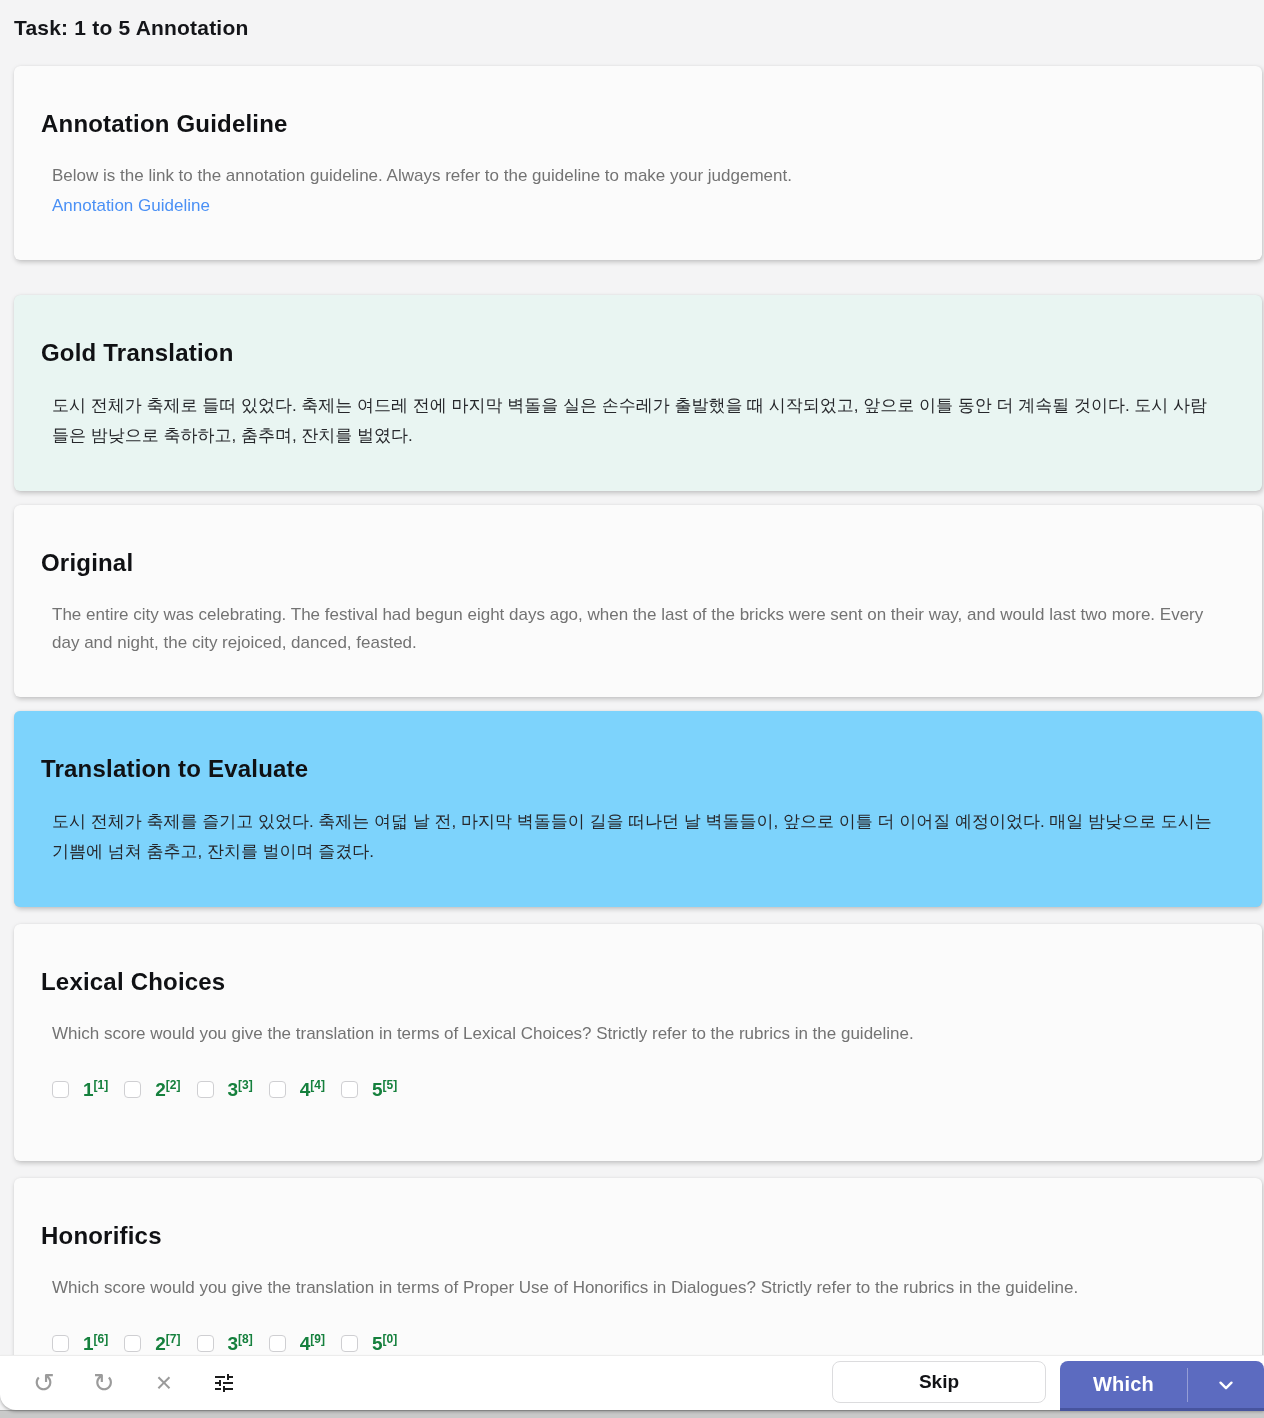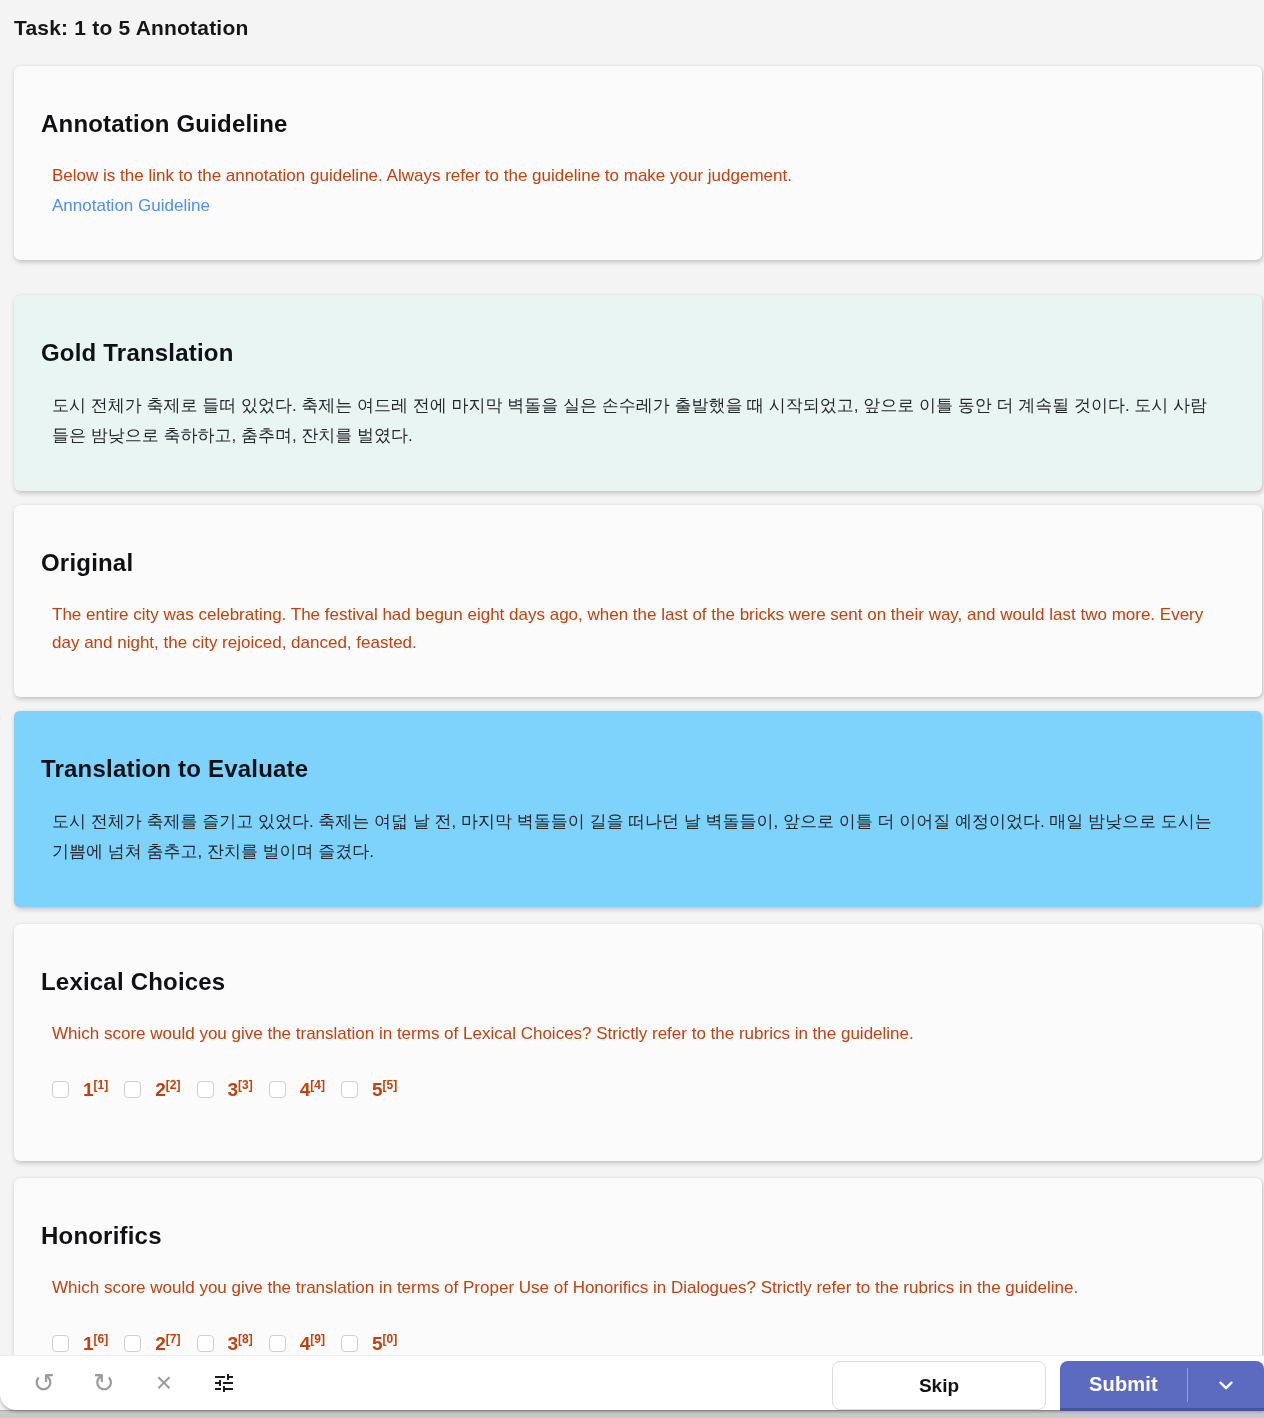--- a/index.html
+++ b/index.html
@@ -37,21 +37,21 @@
     margin: 0 0 24px 0;
     font-size: 24px;
     font-weight: 700;
     color: #101114;
     letter-spacing: 0.2px;
   }
   .card-body {
     margin: 0 0 0 11px;
     font-size: 17px;
     line-height: 28px;
-    color: #c2410c;
+    color: #737373;
   }
   .card-body.ko { line-height: 30px; color: #26272b; }
   .guideline-link {
     display: inline-block;
     margin: 2px 0 0 11px;
     font-size: 17px;
     line-height: 28px;
     color: #4a90f5;
     text-decoration: none;
     cursor: pointer;
@@ -71,21 +71,21 @@
     width: 17px; height: 17px;
     background: #ffffff;
     border: 1.5px solid #cfcfd2;
     border-radius: 4px;
     display: inline-block;
   }
   .choice-label {
     margin-left: 14px;
     font-size: 19px;
     font-weight: 700;
-    color: #c2410c;
+    color: #15803d;
     line-height: 1;
   }
   .choice-label sup {
     font-size: 12px;
     font-weight: 700;
     vertical-align: super;
     line-height: 0;
   }
   
   .bottom-strip {
@@ -117,21 +117,21 @@
     font-size: 26px;
     line-height: 1;
     cursor: pointer;
     user-select: none;
   }
   .icon-btn.reset { font-size: 28px; font-weight: 400; }
   .icon-btn.dark { color: #1c1c1c; }
   .skip-btn {
     position: absolute;
     left: 832px; top: 1361px;
-    width: 214px; height: 49px;
+    width: 214px; height: 42px;
     background: #ffffff;
     border: 1px solid #dcdcde;
     border-radius: 8px;
     font-family: inherit;
     font-size: 19px;
     font-weight: 700;
     color: #121316;
     cursor: pointer;
   }
   .submit-btn {
@@ -262,20 +262,20 @@
       <svg width="24" height="24" viewBox="0 0 24 24" fill="#1c1c1c" aria-hidden="true">
         <path d="M3 17v2h6v-2H3zM3 5v2h10V5H3zm10 16v-2h8v-2h-8v-2h-2v6h2zM7 9v2H3v2h4v2h2V9H7zm14 4v-2H11v2h10zm-6-4h2V7h4V5h-4V3h-2v6z"></path>
       </svg>
     </span>
   </div>
 </div>
 
 <button class="skip-btn">Skip</button>
 
 <button class="submit-btn">
-  <span class="submit-label">Submit</span>
+  <span class="submit-label">Which</span>
   <span class="submit-divider"></span>
   <span class="submit-caret">
     <svg width="22" height="22" viewBox="0 0 24 24" fill="none" stroke="#ffffff" stroke-width="2.6" stroke-linecap="round" stroke-linejoin="round" aria-hidden="true">
       <polyline points="6,9.5 12,15.5 18,9.5"></polyline>
     </svg>
   </span>
 </button>
 
 </body></html>

